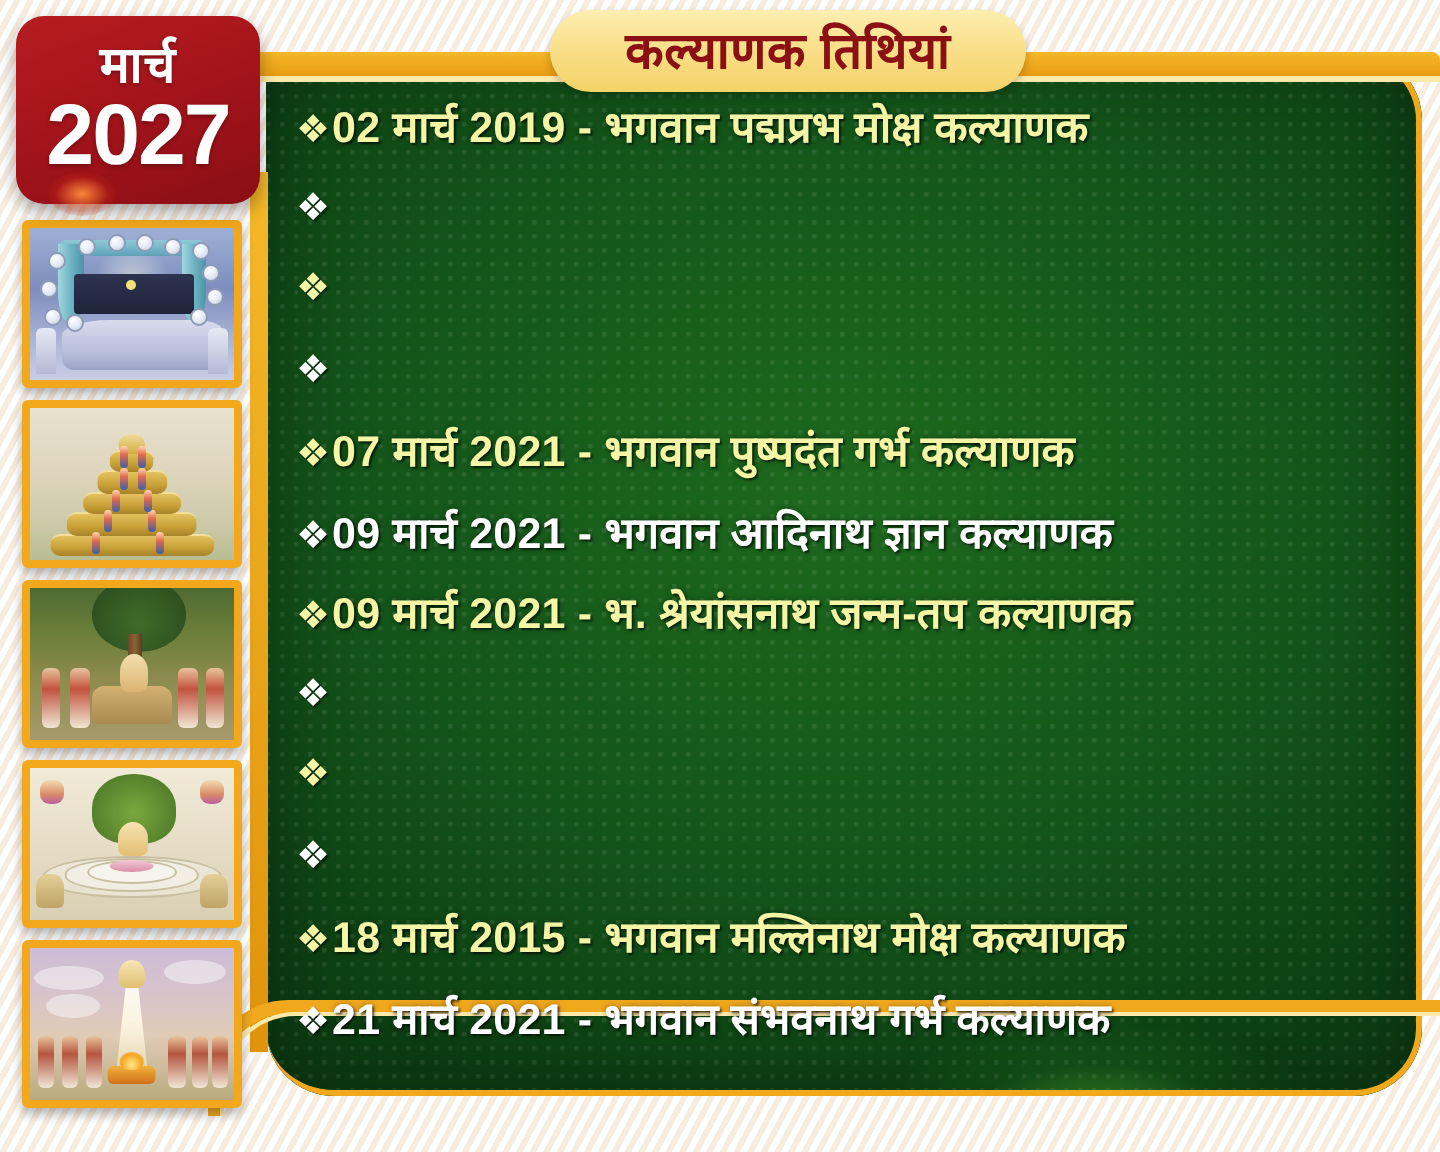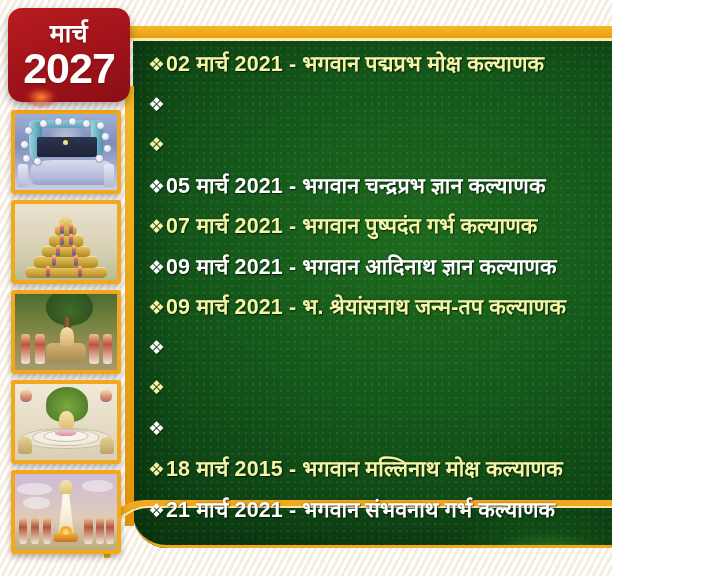--- a/index.html
+++ b/index.html
@@ -10,21 +10,21 @@
   body {
     width: 720px;
     height: 576px;
     overflow: hidden;
     font-family: "Liberation Sans", sans-serif;
   }
 
   
   #poster {
     position: relative;
-    width: 612px;
+    width: 720px;
     height: 576px;
     overflow: hidden;
     background:
       repeating-linear-gradient(
         -62deg,
         #ffffff 0px,
         #ffffff 3px,
         #f7ece0 3px,
         #f7ece0 6px
       );
@@ -438,20 +438,23 @@
   <div id="panel-left-strip"></div>
   <div id="bottom-curve"></div>
   <div id="bottom-curve-shine"></div>
 
   <div id="month-badge">
     <div id="month-name">मार्च</div>
     <div id="month-year">2027</div>
   </div>
   <div id="month-badge-glow"></div>
 
+  <div id="title-pill">
+    <div id="title-text">कल्याणक तिथियां</div>
+  </div>
 
   <div id="photo-column">
 
     <div class="photo">
       <div class="photo-inner art-garbha">
         <div class="canopy"></div>
         <div class="curtain-l"></div>
         <div class="curtain-r"></div>
         <div class="bedbox"></div>
         <div class="moon"></div>
@@ -538,31 +541,30 @@
         <div class="person" style="right:13%"></div>
         <div class="person" style="right:3%"></div>
       </div>
     </div>
 
   </div>
 
   <div id="event-list">
       <div class="event-row tone-cream">
         <span class="event-bullet">❖</span>
-        <span class="event-text">02 मार्च 2021 - भगवान पद्मप्रभ मोक्ष कल्याणक</span>
+        <span class="event-text">02 मार्च 2019 - भगवान पद्मप्रभ मोक्ष कल्याणक</span>
       </div>
       <div class="event-row tone-white">
         <span class="event-bullet">❖</span>
       </div>
       <div class="event-row tone-cream">
         <span class="event-bullet">❖</span>
       </div>
       <div class="event-row tone-white">
         <span class="event-bullet">❖</span>
-        <span class="event-text">05 मार्च 2021 - भगवान चन्द्रप्रभ ज्ञान कल्याणक</span>
       </div>
       <div class="event-row tone-cream">
         <span class="event-bullet">❖</span>
         <span class="event-text">07 मार्च 2021 - भगवान पुष्पदंत गर्भ कल्याणक</span>
       </div>
       <div class="event-row tone-white">
         <span class="event-bullet">❖</span>
         <span class="event-text">09 मार्च 2021 - भगवान आदिनाथ ज्ञान कल्याणक</span>
       </div>
       <div class="event-row tone-cream">

